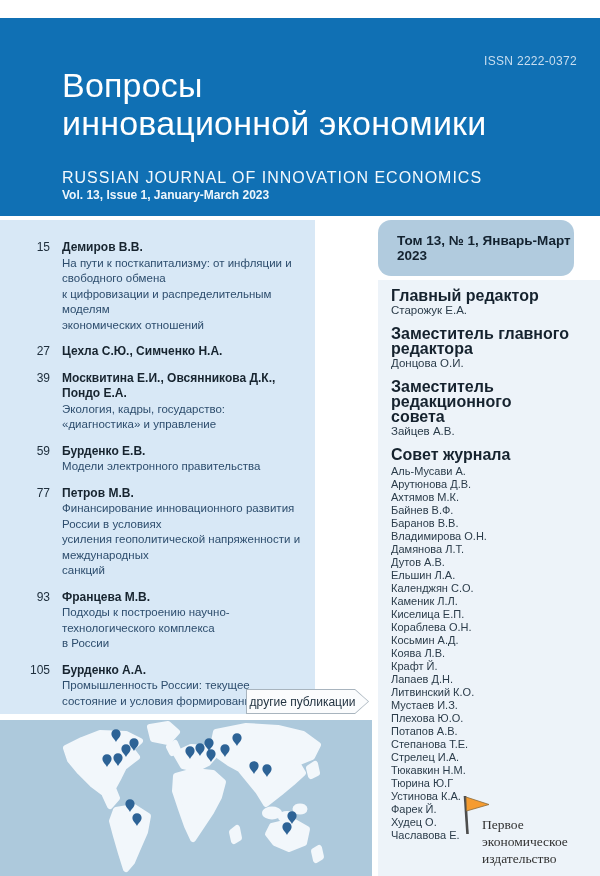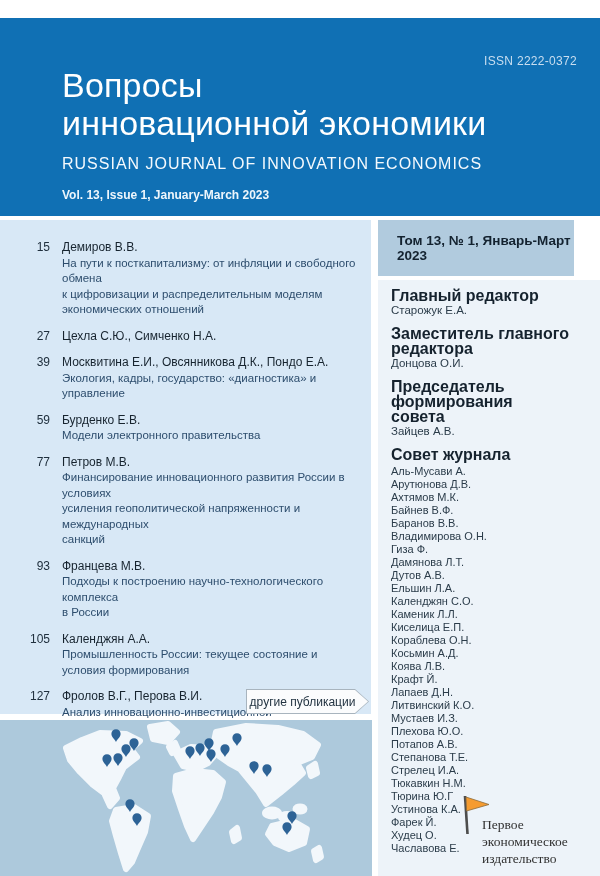--- a/index.html
+++ b/index.html
@@ -18,41 +18,41 @@
   .issn {
     position:absolute; top:36px; right:23px;
     font-size:12px; color:#c9def0; letter-spacing:0.3px;
   }
   .journal-title {
     position:absolute; left:62px; top:48px;
     font-size:34px; font-weight:normal; line-height:38px; color:#ffffff;
     letter-spacing:0.2px;
   }
   .journal-subtitle {
-    position:absolute; left:62px; top:137px;
+    position:absolute; left:62px; top:151px;
     font-size:16px; letter-spacing:1px; color:#f4f9fd;
   }
   .edition-en {
     position:absolute; left:62px; top:170px;
     font-size:12px; font-weight:bold; color:#eef6fc;
   }
 
   
   .toc-panel {
-    position:absolute; left:0; top:202px; width:371px; height:494px;
+    position:absolute; left:0; top:202px; width:315px; height:494px;
     background:#d8e8f6; padding:20px 10px 0 0;
   }
   .toc-item { display:flex; margin-bottom:11px; cursor:pointer; }
   .toc-page {
     width:50px; flex:0 0 50px; text-align:right; padding-right:0;
     font-size:12px; line-height:15.5px; color:#20303e;
   }
   .toc-text { padding-left:12px; }
   .toc-authors {
-    font-size:12px; font-weight:normal; line-height:15.5px; color:#17242f;
+    font-size:12px; font-weight:bold; line-height:15.5px; color:#17242f;
   }
   .toc-title {
     font-size:11.5px; line-height:15.5px; color:#2d4d6d; white-space:pre-line;
   }
 
   
   .more-btn {
     position:absolute; left:246px; top:671px; width:123px; height:25px;
     cursor:pointer;
   }
@@ -64,21 +64,21 @@
     position:absolute; inset:1px; background:#fbfcfd;
     clip-path:polygon(0 0, calc(100% - 13px) 0, 100% 50%, calc(100% - 13px) 100%, 0 100%);
     display:flex; align-items:center; justify-content:center;
     padding-right:10px; font-size:12px; color:#233442;
   }
 
   
   .edition-ru-banner {
     position:absolute; left:378px; top:202px; width:196px; height:56px;
     background:#b1cbde; display:flex; align-items:center;
-    padding-left:19px; font-size:13.5px; font-weight:bold; color:#13222f;
+    padding-left:19px; font-size:13.5px; font-weight:bold; color:#13222f;border-radius:13px;
   }
   .editorial-panel {
     position:absolute; left:378px; top:262px; width:222px; height:614px;
     background:#edf3f9; padding:8px 8px 0 13px;
   }
   .ed-section { margin-bottom:8px; }
   .ed-role {
     font-size:16px; font-weight:bold; line-height:15px; color:#15222e;
     white-space:pre-line;
   }
@@ -159,21 +159,21 @@
         <div class="toc-page">93</div>
         <div class="toc-text">
           <div class="toc-authors">Францева М.В.</div>
           <div class="toc-title">Подходы к построению научно-технологического комплекса
 в России</div>
         </div>
       </div>
       <div class="toc-item">
         <div class="toc-page">105</div>
         <div class="toc-text">
-          <div class="toc-authors">Календжян А.А.</div>
+          <div class="toc-authors">Бурденко А.А.</div>
           <div class="toc-title">Промышленность России: текущее состояние и условия формирования</div>
         </div>
       </div>
       <div class="toc-item">
         <div class="toc-page">127</div>
         <div class="toc-text">
           <div class="toc-authors">Фролов В.Г., Перова В.И.</div>
           <div class="toc-title">Анализ инновационно-инвестиционной сбалансированности
 промышленной политики России в условиях цифровой
 трансформации  с применением методов искусственного интеллекта</div>
@@ -199,36 +199,35 @@
           <div class="ed-name">Старожук Е.А.</div>
         </div>
       </div>
       <div class="ed-section">
         <div class="ed-role">Заместитель главного редактора</div>
         <div class="names">
           <div class="ed-name">Донцова О.И.</div>
         </div>
       </div>
       <div class="ed-section">
-        <div class="ed-role">Председатель формирования
+        <div class="ed-role">Заместитель редакционного
 совета</div>
         <div class="names">
           <div class="ed-name">Зайцев А.В.</div>
         </div>
       </div>
       <div class="ed-section board">
         <div class="ed-role">Совет журнала</div>
         <div class="names">
           <div class="ed-name">Аль-Мусави А.</div>
           <div class="ed-name">Арутюнова Д.В.</div>
           <div class="ed-name">Ахтямов М.К.</div>
           <div class="ed-name">Байнев В.Ф.</div>
           <div class="ed-name">Баранов В.В.</div>
           <div class="ed-name">Владимирова О.Н.</div>
-          <div class="ed-name">Гиза Ф.</div>
           <div class="ed-name">Дамянова Л.Т.</div>
           <div class="ed-name">Дутов А.В.</div>
           <div class="ed-name">Ельшин Л.А.</div>
           <div class="ed-name">Календжян С.О.</div>
           <div class="ed-name">Каменик Л.Л.</div>
           <div class="ed-name">Киселица Е.П.</div>
           <div class="ed-name">Кораблева О.Н.</div>
           <div class="ed-name">Косьмин А.Д.</div>
           <div class="ed-name">Коява Л.В.</div>
           <div class="ed-name">Крафт Й.</div>

